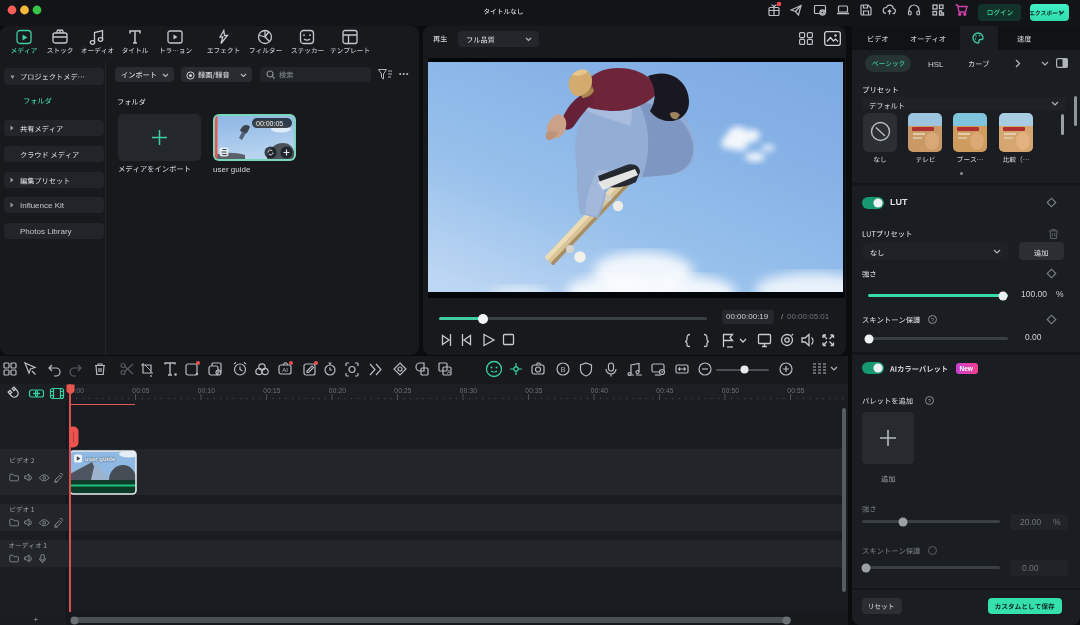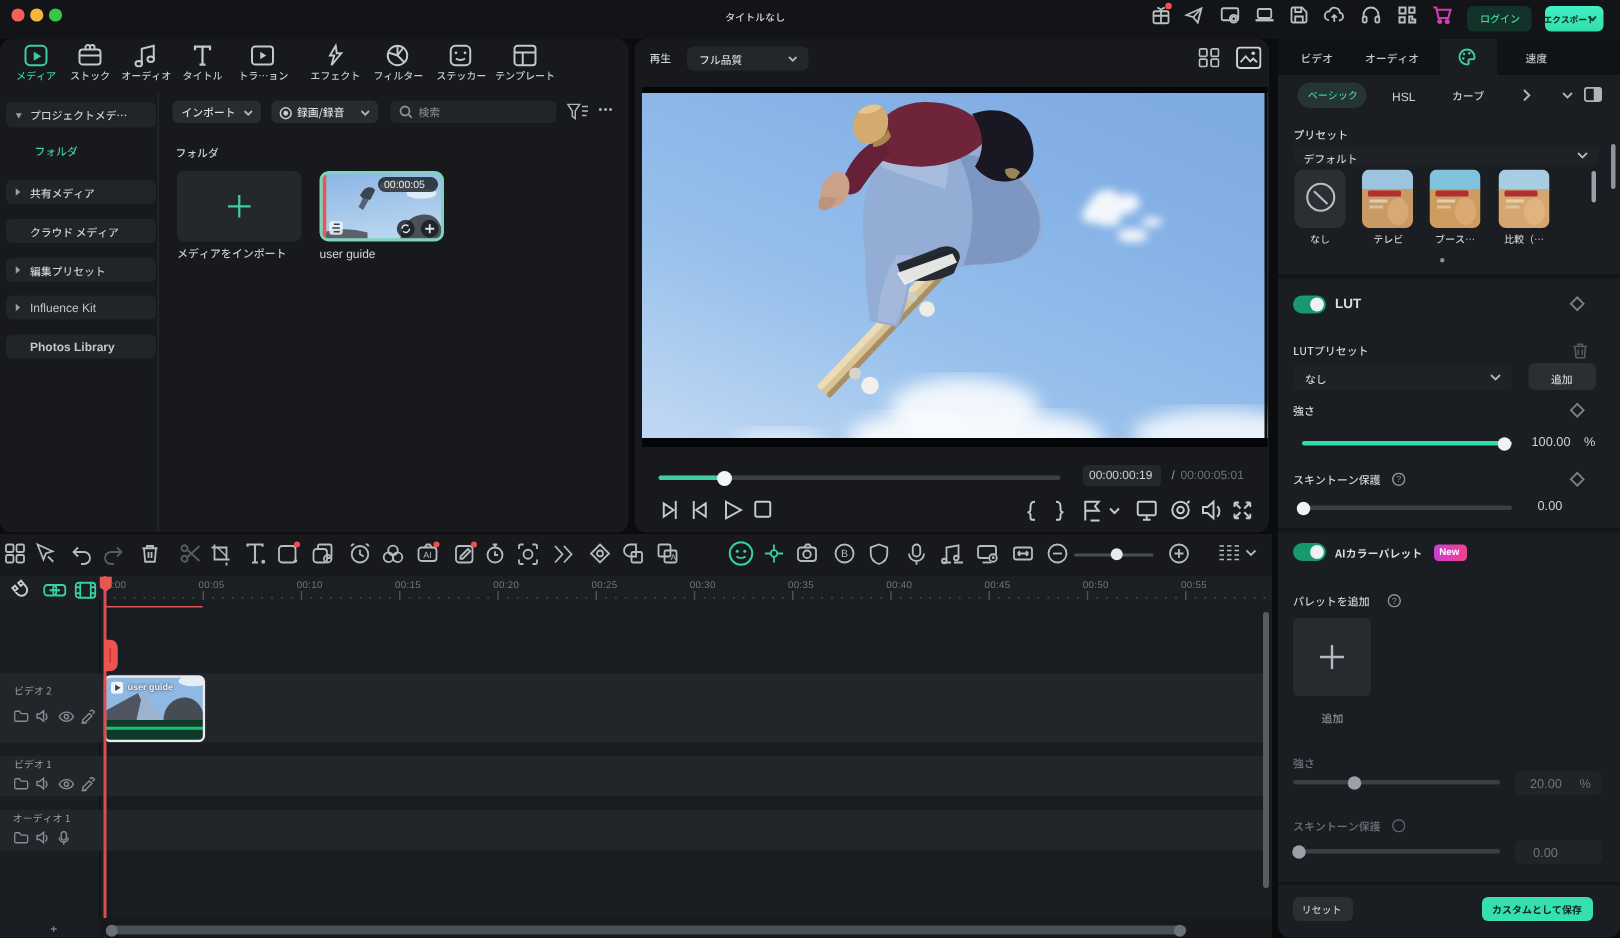--- a/index.html
+++ b/index.html
@@ -161,21 +161,21 @@
   </svg>
 <svg class="ab" style="left:20.0px;top:176.4px" width="52" height="11" viewBox="0 -7.56 52 10.80">
     <path fill="#ced1d5" d="M2.8 -5.7V-5.1H6.8V-5.7ZM0.6 -1.9C0.5 -1.3 0.4 -0.6 0.2 -0.2C0.3 -0.2 0.5 -0.0 0.6 0.0C0.9 -0.4 1.0 -1.1 1.1 -1.8ZM2.0 -1.8C2.2 -1.4 2.3 -0.8 2.3 -0.5L2.7 -0.6C2.6 -0.3 2.5 -0.1 2.3 0.2C2.5 0.2 2.7 0.4 2.8 0.5C3.2 0.0 3.4 -0.6 3.5 -1.3V0.6H4.0V-0.7H4.4V0.5H4.9V-0.7H5.3V0.5H5.8V-0.7H6.2V-0.0C6.2 0.1 6.2 0.1 6.2 0.1C6.1 0.1 6.0 0.1 5.8 0.1C5.9 0.2 6.0 0.4 6.0 0.6C6.3 0.6 6.5 0.6 6.6 0.5C6.8 0.4 6.8 0.2 6.8 0.0V-2.5H3.7L3.7 -2.9H6.6V-4.7H3.1V-3.1C3.1 -2.4 3.0 -1.6 2.8 -0.8C2.7 -1.2 2.6 -1.6 2.5 -1.9ZM4.4 -1.3H4.0V-2.0H4.4ZM4.9 -1.3V-2.0H5.3V-1.3ZM5.8 -1.3V-2.0H6.2V-1.3ZM3.7 -4.1H6.0V-3.5H3.7ZM0.2 -2.9 0.3 -2.3 1.3 -2.4V0.6H1.9V-2.4L2.3 -2.5C2.4 -2.3 2.4 -2.1 2.4 -2.0L2.9 -2.2C2.9 -2.6 2.6 -3.3 2.3 -3.8L1.9 -3.6C2.0 -3.4 2.1 -3.2 2.1 -3.0L1.3 -3.0C1.8 -3.6 2.3 -4.3 2.7 -5.0L2.1 -5.2C2.0 -4.9 1.7 -4.4 1.4 -4.0C1.4 -4.1 1.3 -4.2 1.1 -4.4C1.4 -4.8 1.7 -5.4 1.9 -5.9L1.4 -6.1C1.2 -5.7 1.0 -5.2 0.8 -4.8L0.6 -5.0L0.2 -4.5C0.5 -4.2 0.9 -3.8 1.1 -3.5C1.0 -3.3 0.9 -3.1 0.7 -2.9Z M9.1 -6.1C8.8 -5.4 8.2 -4.6 7.4 -4.0C7.5 -3.9 7.7 -3.7 7.9 -3.6C8.1 -3.7 8.2 -3.9 8.4 -4.1V-2.0H10.4V-1.7H7.6V-1.1H9.9C9.2 -0.6 8.2 -0.2 7.4 -0.0C7.5 0.1 7.7 0.4 7.8 0.5C8.7 0.3 9.7 -0.2 10.4 -0.8V0.6H11.1V-0.8C11.9 -0.3 12.9 0.2 13.8 0.5C13.9 0.3 14.0 0.1 14.2 -0.1C13.3 -0.3 12.4 -0.7 11.7 -1.1H14.0V-1.7H11.1V-2.0H13.8V-2.6H11.3V-3.0H13.3V-3.4H11.3V-3.9H13.3V-4.3H11.3V-4.7H13.6V-5.3H11.3C11.4 -5.5 11.6 -5.7 11.7 -6.0L11.0 -6.1C10.9 -5.8 10.7 -5.5 10.6 -5.3H9.4C9.5 -5.5 9.7 -5.7 9.8 -6.0ZM10.6 -3.9V-3.4H9.1V-3.9ZM10.6 -4.3H9.1V-4.7H10.6ZM10.6 -3.0V-2.6H9.1V-3.0Z M20.2 -5.2C20.2 -5.5 20.4 -5.7 20.6 -5.7C20.9 -5.7 21.1 -5.5 21.1 -5.2C21.1 -5.0 20.9 -4.8 20.6 -4.8C20.4 -4.8 20.2 -5.0 20.2 -5.2ZM19.8 -5.2C19.8 -5.2 19.8 -5.1 19.8 -5.0C19.7 -5.0 19.6 -5.0 19.5 -5.0C19.2 -5.0 16.5 -5.0 16.0 -5.0C15.8 -5.0 15.5 -5.0 15.3 -5.1V-4.3C15.4 -4.3 15.7 -4.3 16.0 -4.3C16.5 -4.3 19.2 -4.3 19.6 -4.3C19.5 -3.6 19.2 -2.7 18.7 -2.1C18.1 -1.3 17.3 -0.7 15.9 -0.4L16.5 0.3C17.8 -0.1 18.7 -0.8 19.3 -1.6C19.9 -2.4 20.3 -3.5 20.4 -4.3L20.4 -4.4C20.5 -4.4 20.6 -4.4 20.6 -4.4C21.1 -4.4 21.5 -4.8 21.5 -5.2C21.5 -5.7 21.1 -6.0 20.6 -6.0C20.2 -6.0 19.8 -5.7 19.8 -5.2Z M27.3 -5.5H26.4C26.4 -5.3 26.5 -5.1 26.5 -4.9C26.5 -4.6 26.5 -3.9 26.5 -3.6C26.5 -2.4 26.4 -1.8 25.9 -1.2C25.4 -0.7 24.8 -0.5 24.1 -0.3L24.7 0.3C25.3 0.2 26.0 -0.2 26.5 -0.7C27.0 -1.3 27.2 -1.9 27.2 -3.6C27.2 -3.9 27.2 -4.5 27.2 -4.9C27.2 -5.1 27.3 -5.3 27.3 -5.5ZM23.9 -5.5H23.1C23.1 -5.3 23.1 -5.1 23.1 -4.9C23.1 -4.7 23.1 -2.9 23.1 -2.5C23.1 -2.3 23.1 -2.1 23.1 -1.9H23.9C23.9 -2.1 23.9 -2.3 23.9 -2.5C23.9 -2.9 23.9 -4.7 23.9 -4.9C23.9 -5.1 23.9 -5.3 23.9 -5.5Z M35.3 -4.1 34.7 -4.6C34.6 -4.5 34.5 -4.4 34.3 -4.4C34.0 -4.3 32.8 -4.1 31.7 -3.9V-4.9C31.7 -5.1 31.7 -5.4 31.7 -5.6H30.9C30.9 -5.4 30.9 -5.1 30.9 -4.9V-3.7C30.2 -3.6 29.5 -3.5 29.2 -3.4L29.3 -2.7L30.9 -3.0V-0.9C30.9 -0.2 31.2 0.2 32.6 0.2C33.5 0.2 34.3 0.1 34.9 0.1L34.9 -0.7C34.2 -0.6 33.5 -0.5 32.7 -0.5C31.8 -0.5 31.7 -0.7 31.7 -1.1V-3.2L34.2 -3.7C34.0 -3.3 33.5 -2.5 32.9 -2.1L33.6 -1.7C34.1 -2.3 34.7 -3.2 35.1 -3.8C35.1 -3.9 35.2 -4.0 35.3 -4.1Z M39.5 -4.2 38.9 -4.0C39.0 -3.6 39.4 -2.7 39.4 -2.4L40.1 -2.6C40.0 -3.0 39.7 -3.9 39.5 -4.2ZM42.2 -3.7 41.4 -4.0C41.3 -3.1 40.9 -2.2 40.4 -1.5C39.8 -0.8 38.9 -0.2 38.1 -0.0L38.7 0.6C39.5 0.3 40.4 -0.3 41.0 -1.1C41.5 -1.8 41.8 -2.5 42.0 -3.3C42.1 -3.4 42.1 -3.6 42.2 -3.7ZM37.9 -3.8 37.2 -3.6C37.4 -3.3 37.7 -2.3 37.9 -1.9L38.5 -2.2C38.4 -2.6 38.0 -3.5 37.9 -3.8Z M45.6 -0.7C45.6 -0.4 45.5 0.0 45.5 0.3H46.4C46.3 0.0 46.3 -0.4 46.3 -0.7V-2.9C47.1 -2.6 48.3 -2.2 49.0 -1.8L49.4 -2.5C48.7 -2.9 47.3 -3.4 46.3 -3.7V-4.8C46.3 -5.1 46.4 -5.4 46.4 -5.6H45.5C45.5 -5.4 45.6 -5.1 45.6 -4.8C45.6 -4.2 45.6 -1.1 45.6 -0.7Z"></path>
   </svg>
 <div class="ab" style="left:4px;top:197px;width:100px;height:16px;background:#21252a;border-radius:4px;"></div>
 <svg class="ab" style="left:10px;top:201.5px" width="4" height="6" viewBox="0 0 4 6">
     <path d="M0.5 0.5 3.5 3 0.5 5.5z" fill="#9aa0a6"></path>
   </svg>
 <div class="ab" style="left:20px;top:201px;font-size:8px;color:#c3c7cc;font-weight:400;">Influence Kit</div>
 <div class="ab" style="left:4px;top:223px;width:100px;height:16px;background:#21252a;border-radius:4px;"></div>
-<div class="ab" style="left:20px;top:227px;font-size:8px;color:#c3c7cc;font-weight:700;">Photos Library</div>
+<div class="ab" style="left:20px;top:227px;font-size:8px;color:#c3c7cc;font-weight:400;">Photos Library</div>
 <div class="ab" style="left:105px;top:62px;width:1px;height:293px;background:#23262b;"></div>
 <div class="ab" style="left:115px;top:67px;width:59px;height:15px;background:#282c31;border-radius:4px;"></div>
 <svg class="ab" style="left:121.0px;top:69.9px" width="38" height="11" viewBox="0 -7.56 38 10.80">
     <path fill="#dcdee1" d="M0.5 -2.7 0.9 -2.0C1.9 -2.3 2.8 -2.7 3.6 -3.1V-0.6C3.6 -0.3 3.5 0.1 3.5 0.3H4.4C4.4 0.1 4.4 -0.3 4.4 -0.6V-3.6C5.1 -4.0 5.7 -4.6 6.3 -5.1L5.7 -5.7C5.2 -5.1 4.4 -4.5 3.7 -4.0C2.9 -3.5 1.8 -3.0 0.5 -2.7Z M8.9 -5.4 8.4 -4.8C8.9 -4.4 9.8 -3.7 10.2 -3.3L10.7 -3.9C10.3 -4.3 9.4 -5.0 8.9 -5.4ZM8.1 -0.5 8.6 0.2C9.7 -0.0 10.6 -0.4 11.4 -0.9C12.5 -1.6 13.4 -2.5 13.9 -3.5L13.5 -4.3C13.0 -3.3 12.1 -2.3 11.0 -1.6C10.3 -1.1 9.3 -0.7 8.1 -0.5Z M19.9 -5.4C19.9 -5.6 20.1 -5.8 20.3 -5.8C20.6 -5.8 20.8 -5.6 20.8 -5.4C20.8 -5.1 20.6 -4.9 20.3 -4.9C20.1 -4.9 19.9 -5.1 19.9 -5.4ZM19.5 -5.4C19.5 -4.9 19.9 -4.6 20.3 -4.6C20.8 -4.6 21.1 -4.9 21.1 -5.4C21.1 -5.8 20.8 -6.2 20.3 -6.2C19.9 -6.2 19.5 -5.8 19.5 -5.4ZM16.8 -2.6 16.1 -2.9C15.8 -2.3 15.2 -1.5 14.8 -1.1L15.4 -0.6C15.8 -1.1 16.5 -2.0 16.8 -2.6ZM19.8 -2.9 19.2 -2.6C19.6 -2.1 20.1 -1.3 20.4 -0.7L21.1 -1.0C20.8 -1.6 20.2 -2.5 19.8 -2.9ZM15.0 -4.4V-3.7C15.2 -3.7 15.5 -3.7 15.7 -3.7H17.6V-3.7C17.6 -3.3 17.6 -0.9 17.6 -0.6C17.6 -0.4 17.5 -0.3 17.3 -0.3C17.2 -0.3 16.8 -0.4 16.5 -0.4L16.6 0.3C16.9 0.3 17.3 0.4 17.7 0.4C18.2 0.4 18.4 0.1 18.4 -0.3C18.4 -0.8 18.4 -3.1 18.4 -3.7V-3.7H20.2C20.3 -3.7 20.6 -3.7 20.8 -3.7V-4.4C20.6 -4.4 20.3 -4.4 20.2 -4.4H18.4V-5.0C18.4 -5.2 18.4 -5.5 18.4 -5.6H17.6C17.6 -5.5 17.6 -5.2 17.6 -5.0V-4.4H15.7C15.5 -4.4 15.2 -4.4 15.0 -4.4Z M22.3 -3.2V-2.3C22.5 -2.3 23.0 -2.4 23.4 -2.4C24.0 -2.4 26.7 -2.4 27.3 -2.4C27.6 -2.4 27.9 -2.3 28.1 -2.3V-3.2C27.9 -3.2 27.6 -3.2 27.3 -3.2C26.7 -3.2 24.0 -3.2 23.4 -3.2C23.0 -3.2 22.5 -3.2 22.3 -3.2Z M31.2 -0.7C31.2 -0.4 31.1 0.0 31.1 0.3H32.0C31.9 0.0 31.9 -0.4 31.9 -0.7V-2.9C32.7 -2.6 33.9 -2.2 34.6 -1.8L35.0 -2.5C34.3 -2.9 32.9 -3.4 31.9 -3.7V-4.8C31.9 -5.1 32.0 -5.4 32.0 -5.6H31.1C31.1 -5.4 31.2 -5.1 31.2 -4.8C31.2 -4.2 31.2 -1.1 31.2 -0.7Z"></path>
   </svg>
 <svg class="ab" style="left:162px;top:72.5px" width="7" height="5" viewBox="0 0 7 5">
     <path d="M1 1l2.5 2.5L6 1" stroke="#b0b5ba" stroke-width="1.2" fill="none"></path>
   </svg>
 <div class="ab" style="left:181px;top:67px;width:71px;height:15px;background:#282c31;border-radius:4px;"></div>
 <svg class="ab" style="left:186px;top:70.5px" width="9" height="9" viewBox="0 0 9 9">

